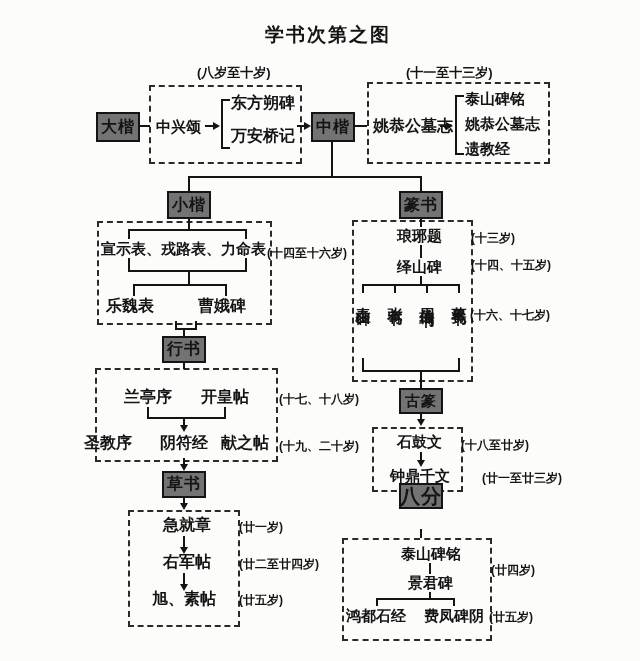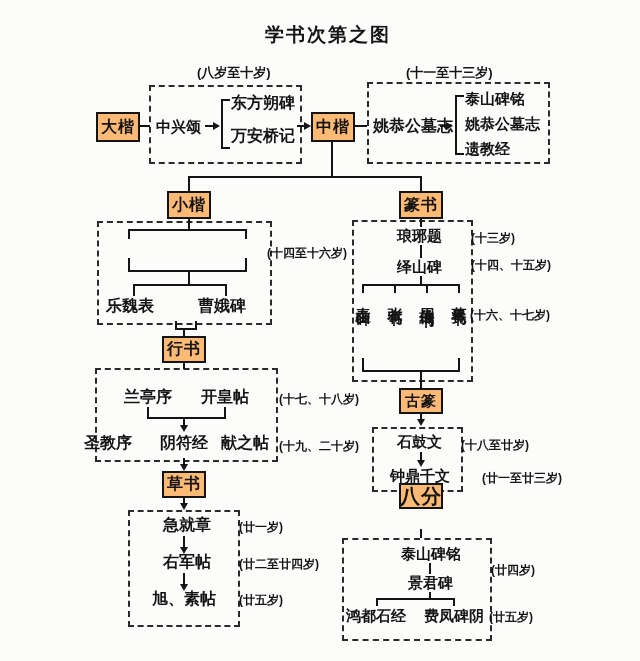--- a/index.html
+++ b/index.html
@@ -1,18 +1,18 @@
 <!DOCTYPE html>
 <html><head>
 <meta charset="utf-8">
 <style>
   html,body{margin:0;padding:0;background:#fcfcfb;}
   #canvas{position:relative;width:640px;height:661px;background:#fcfcfb;overflow:hidden;
           font-family:"Liberation Sans",sans-serif;color:#141414;}
-  .box{position:absolute;border:2px solid #141414;background:#fdba74;display:flex;
+  .box{position:absolute;border:2px solid #141414;background:#737373;display:flex;
        align-items:center;justify-content:center;font-weight:700;font-size:16px;
        white-space:nowrap;letter-spacing:1px;z-index:3;}
   .dbox{position:absolute;border:2px dashed #2a2a2a;z-index:1;}
   .t{position:absolute;font-weight:700;white-space:nowrap;z-index:3;line-height:18px;}
   .f16{font-size:16px;} .f15{font-size:15px;}
   .age{position:absolute;font-weight:700;font-size:12px;white-space:nowrap;z-index:3;}
   .hl{position:absolute;height:2px;background:#141414;z-index:2;}
   .vl{position:absolute;width:2px;background:#141414;z-index:2;}
   .ahd{position:absolute;width:0;height:0;border-left:4px solid transparent;
        border-right:4px solid transparent;border-top:7px solid #141414;z-index:2;}
@@ -60,20 +60,21 @@
   <div class="hl" style="left:188px;top:176px;width:234px;"></div>
   <div class="vl" style="left:188px;top:176px;height:15px;"></div>
   <div class="vl" style="left:420px;top:176px;height:15px;"></div>
 
   <div class="box" style="left:167px;top:191px;width:40px;height:24px;">小楷</div>
   <div class="dbox" style="left:97px;top:221px;width:171px;height:100px;"></div>
   <div class="vl" style="left:188px;top:219px;height:10px;"></div>
   <div class="hl" style="left:128px;top:229px;width:119px;"></div>
   <div class="vl" style="left:128px;top:229px;height:10px;"></div>
   <div class="vl" style="left:245px;top:229px;height:10px;"></div>
+  <div class="t f15" style="left:101px;top:240px;">宣示表、戎路表、力命表</div>
   <div class="age" style="left:267px;top:245px;">(十四至十六岁)</div>
   <div class="vl" style="left:128px;top:258px;height:12px;"></div>
   <div class="vl" style="left:245px;top:258px;height:12px;"></div>
   <div class="hl" style="left:128px;top:270px;width:119px;"></div>
   <div class="vl" style="left:188px;top:270px;height:14px;"></div>
   <div class="hl" style="left:133px;top:284px;width:94px;"></div>
   <div class="vl" style="left:133px;top:284px;height:12px;"></div>
   <div class="vl" style="left:225px;top:284px;height:12px;"></div>
   <div class="t f16" style="left:106px;top:297px;">乐魏表</div>
   <div class="t f16" style="left:198px;top:297px;">曹娥碑</div>

